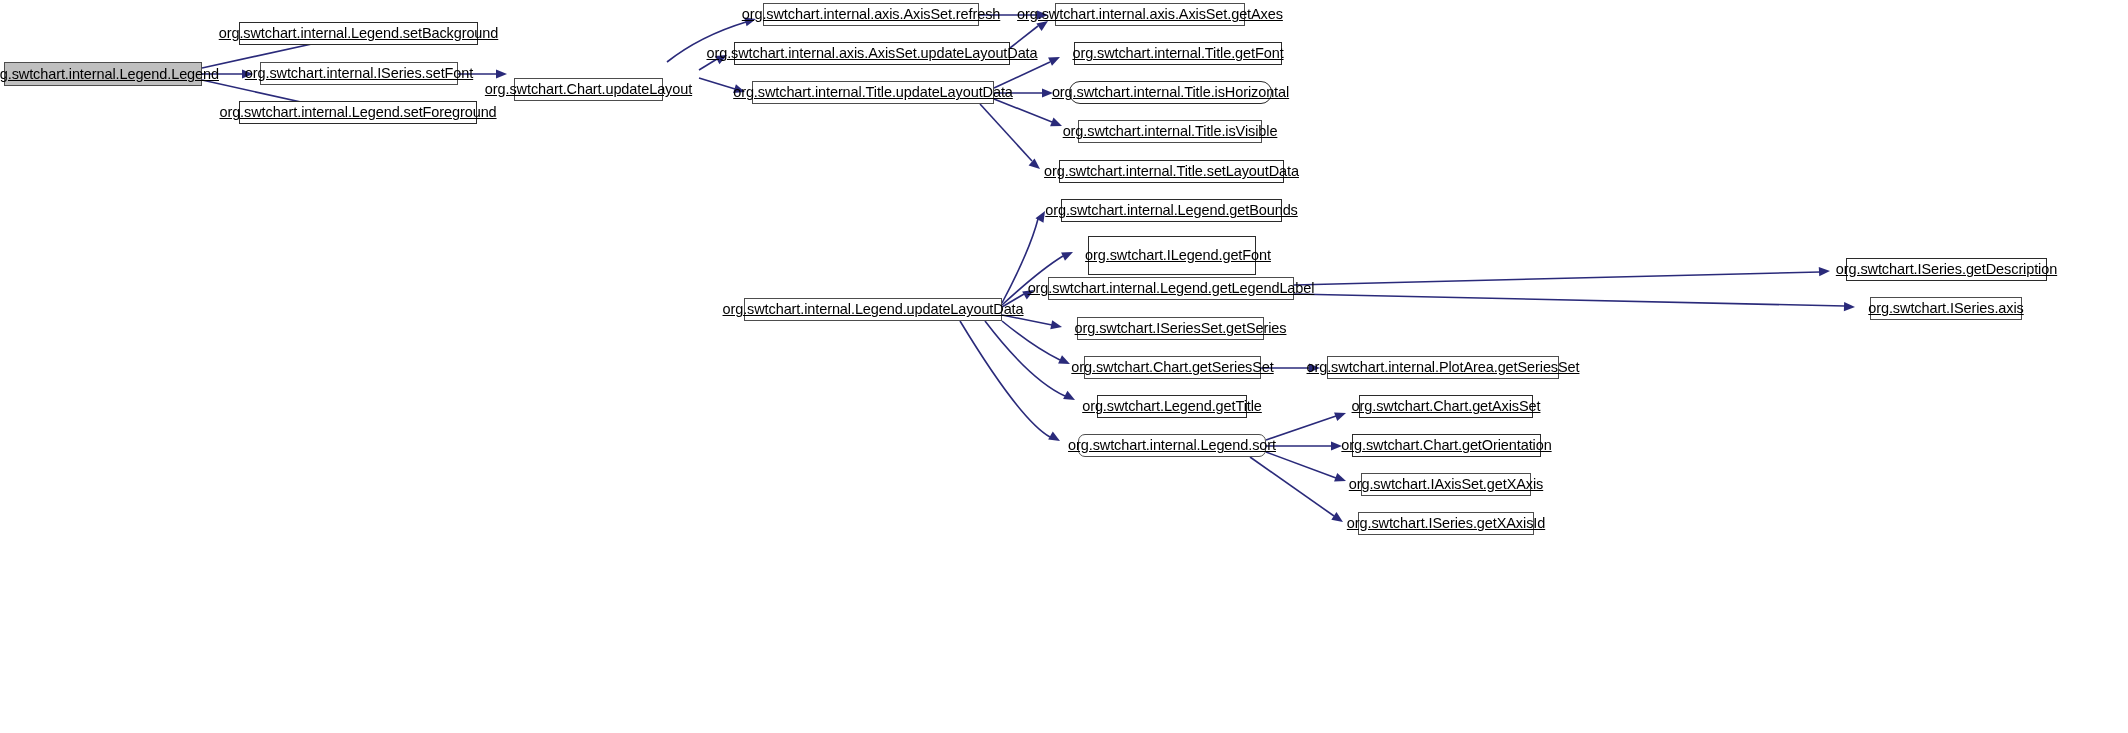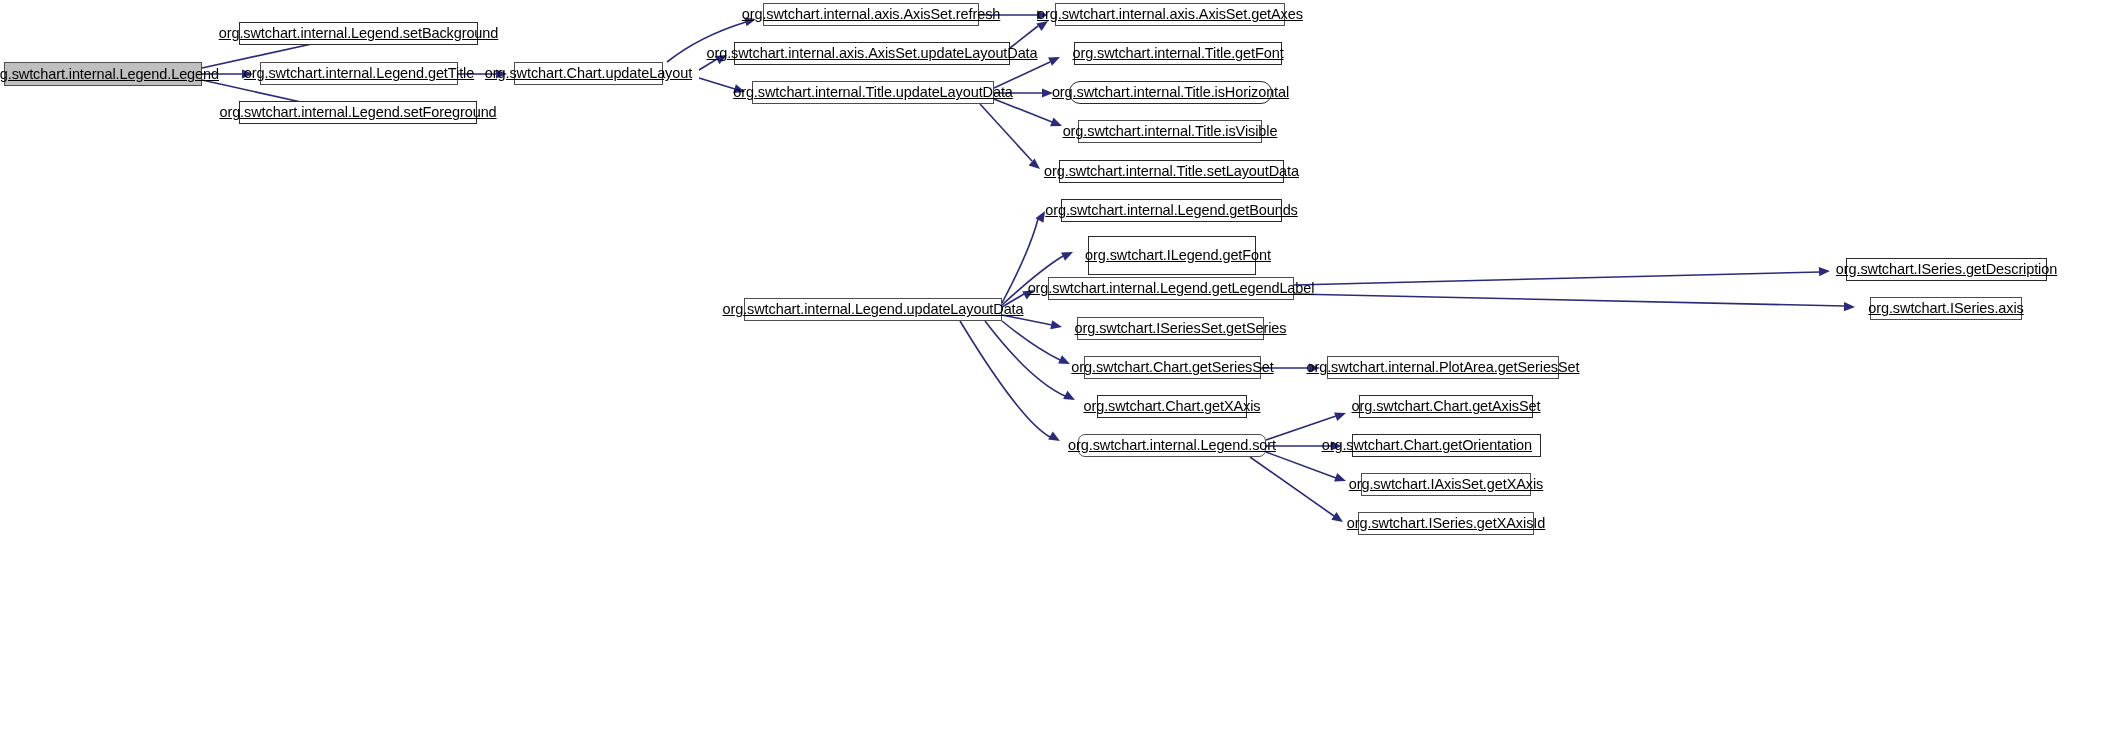--- a/index.html
+++ b/index.html
@@ -167,38 +167,38 @@
       </g>
     </svg>
   <div id="node-layer">
       <div class="node root thick" style="left: 4px; top: 62px; width: 198px; height: 24px;">
         <span class="node-label">org.swtchart.internal.Legend.Legend</span>
       </div>
       <div class="node" style="left: 239px; top: 22px; width: 239px; height: 23px;">
         <span class="node-label">org.swtchart.internal.Legend.setBackground</span>
       </div>
       <div class="node thick" style="left: 260px; top: 62px; width: 198px; height: 23px;">
-        <span class="node-label">org.swtchart.internal.Legend.getTitle</span>
+        <span class="node-label">org.swtchart.internal.ISeries.setFont</span>
       </div>
       <div class="node" style="left: 239px; top: 101px; width: 238px; height: 23px;">
         <span class="node-label">org.swtchart.internal.Legend.setForeground</span>
       </div>
-      <div class="node thick" style="left: 514px; top: 62px; width: 149px; height: 23px;">
+      <div class="node thick" style="left: 514px; top: 78px; width: 149px; height: 23px;">
         <span class="node-label">org.swtchart.Chart.updateLayout</span>
       </div>
       <div class="node thick" style="left: 763px; top: 3px; width: 216px; height: 23px;">
         <span class="node-label">org.swtchart.internal.axis.AxisSet.refresh</span>
       </div>
       <div class="node" style="left: 734px; top: 42px; width: 276px; height: 23px;">
         <span class="node-label">org.swtchart.internal.axis.AxisSet.updateLayoutData</span>
       </div>
       <div class="node thick" style="left: 752px; top: 81px; width: 242px; height: 23px;">
         <span class="node-label">org.swtchart.internal.Title.updateLayoutData</span>
       </div>
-      <div class="node thick" style="left: 1055px; top: 3px; width: 230px; height: 23px;">
+      <div class="node thick" style="left: 1055px; top: 3px; width: 190px; height: 23px;">
         <span class="node-label">org.swtchart.internal.axis.AxisSet.getAxes</span>
       </div>
       <div class="node" style="left: 1074px; top: 42px; width: 208px; height: 23px;">
         <span class="node-label">org.swtchart.internal.Title.getFont</span>
       </div>
       <div class="node" style="left: 1069px; top: 81px; width: 203px; height: 23px; border-radius: 11px;">
         <span class="node-label">org.swtchart.internal.Title.isHorizontal</span>
       </div>
       <div class="node thick" style="left: 1078px; top: 120px; width: 184px; height: 23px;">
         <span class="node-label">org.swtchart.internal.Title.isVisible</span>
@@ -221,35 +221,35 @@
       <div class="node thick" style="left: 1077px; top: 317px; width: 187px; height: 23px; padding-left: 28px;">
         <span class="node-label">org.swtchart.ISeriesSet.getSeries</span>
       </div>
       <div class="node thick" style="left: 1084px; top: 356px; width: 177px; height: 23px;">
         <span class="node-label">org.swtchart.Chart.getSeriesSet</span>
       </div>
       <div class="node thick" style="left: 1327px; top: 356px; width: 232px; height: 23px;">
         <span class="node-label">org.swtchart.internal.PlotArea.getSeriesSet</span>
       </div>
       <div class="node" style="left: 1097px; top: 395px; width: 150px; height: 23px;">
-        <span class="node-label">org.swtchart.Chart.getXAxis</span>
+        <span class="node-label">org.swtchart.Legend.getTitle</span>
       </div>
       <div class="node thick" style="left: 1078px; top: 434px; width: 188px; height: 23px; border-radius: 7px;">
         <span class="node-label">org.swtchart.internal.Legend.sort</span>
       </div>
       <div class="node" style="left: 1846px; top: 258px; width: 201px; height: 23px;">
         <span class="node-label">org.swtchart.ISeries.getDescription</span>
       </div>
       <div class="node thick" style="left: 1870px; top: 297px; width: 152px; height: 23px;">
         <span class="node-label">org.swtchart.ISeries.axis</span>
       </div>
       <div class="node" style="left: 1359px; top: 395px; width: 174px; height: 23px;">
         <span class="node-label">org.swtchart.Chart.getAxisSet</span>
       </div>
-      <div class="node" style="left: 1352px; top: 434px; width: 189px; height: 23px; justify-content: flex-end;">
+      <div class="node" style="left: 1352px; top: 434px; width: 189px; height: 23px;">
         <span class="node-label">org.swtchart.Chart.getOrientation</span>
       </div>
       <div class="node thick" style="left: 1361px; top: 473px; width: 170px; height: 23px;">
         <span class="node-label">org.swtchart.IAxisSet.getXAxis</span>
       </div>
       <div class="node thick" style="left: 1358px; top: 512px; width: 176px; height: 23px;">
         <span class="node-label">org.swtchart.ISeries.getXAxisId</span>
       </div>
     </div>
 </div>

